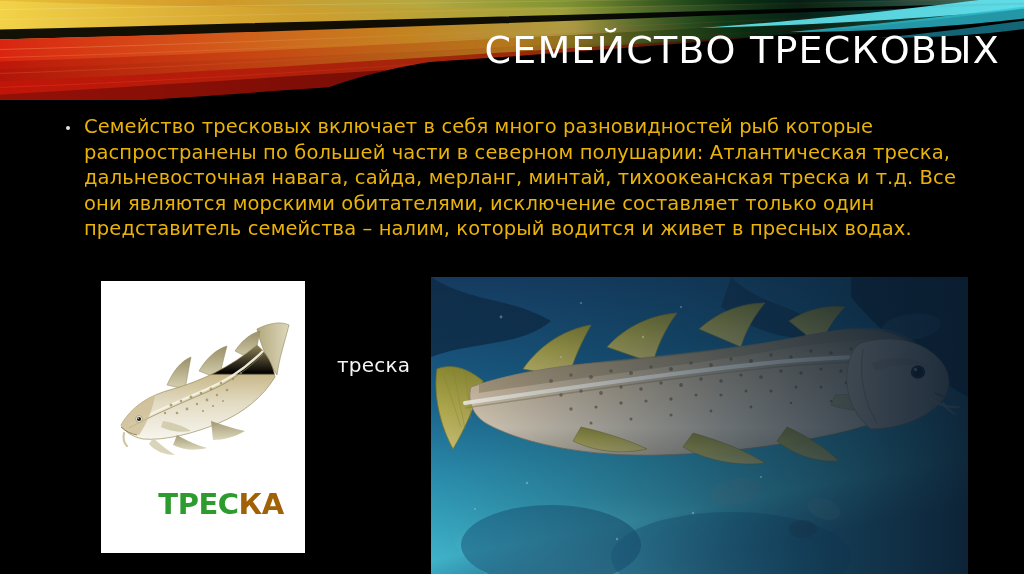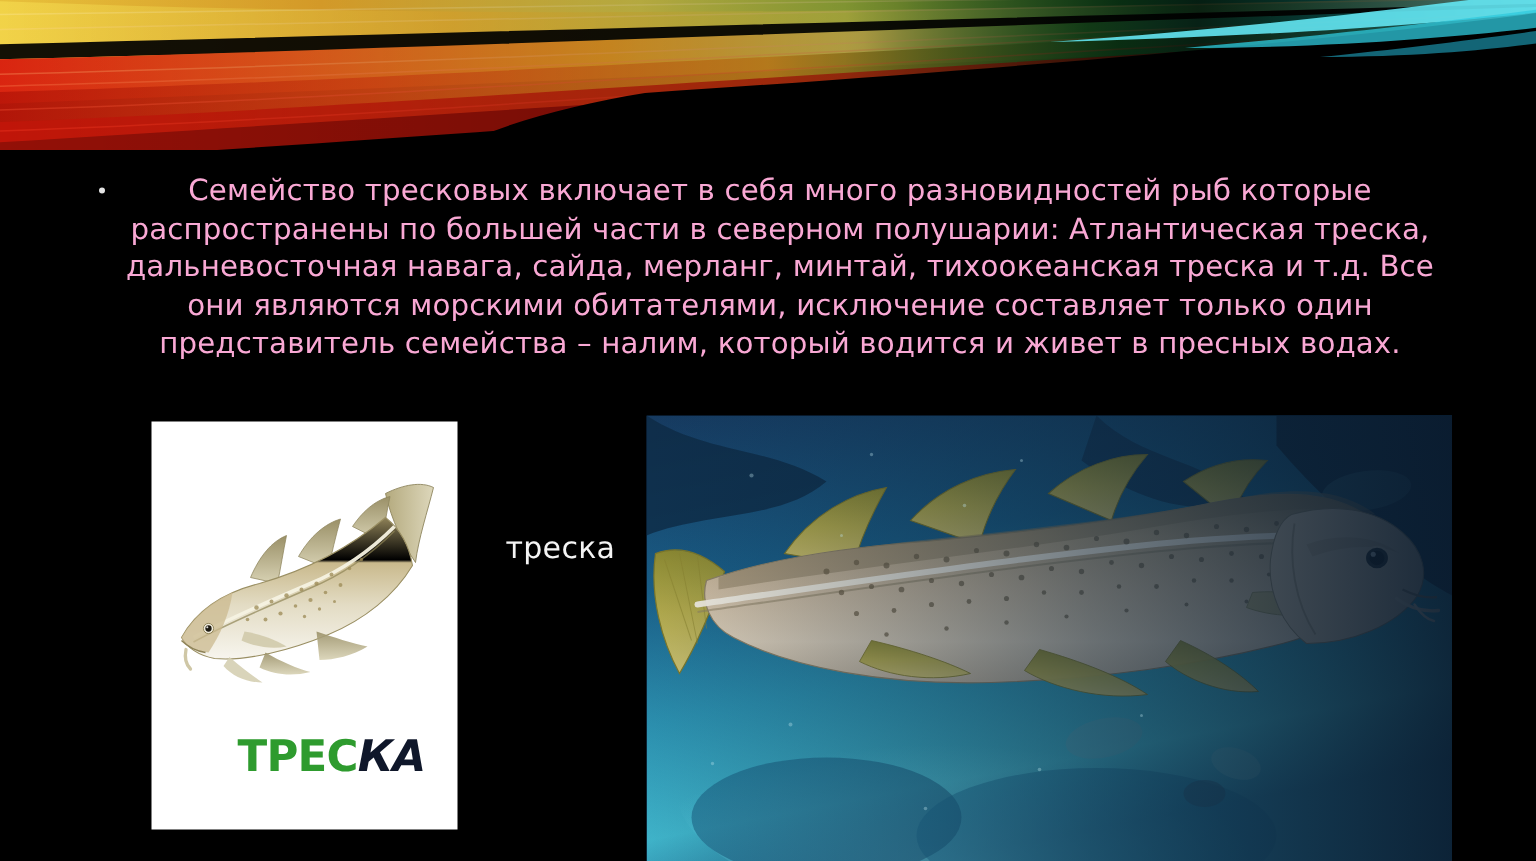--- a/index.html
+++ b/index.html
@@ -70,27 +70,27 @@
   .bullet-dot::before {
     content: "";
     display: inline-block;
     width: 4px;
     height: 4px;
     border-radius: 50%;
     background: #e4e4e4;
   }
   .bullet-text {
     flex: 1 1 auto;
-    color: #f9a8d4;
+    color: #eab308;
     font-family: "DejaVu Sans", sans-serif;
     font-size: 19.5px;
     font-weight: 400;
     line-height: 25.6px;
     letter-spacing: 0.1px;
-    text-align: center;
+    text-align: left;
   }
 
   
   .caption {
     position: absolute;
     left: 337px;
     top: 352px;
     color: #f4f4f4;
     font-family: "DejaVu Sans", sans-serif;
     font-size: 20px;
@@ -120,21 +120,21 @@
     left: 0;
     top: 206px;
     width: 204px;
     text-align: center;
     font-family: "DejaVu Sans", sans-serif;
     font-size: 29px;
     font-weight: 700;
     letter-spacing: -0.5px;
   }
   .card-label .seg-green { color: #2e9b2e; margin-left: 36px; }
-  .card-label .seg-dark  { color: #0f172a; font-style: italic; }
+  .card-label .seg-dark  { color: #a16207; }
 
   
   .photo {
     position: absolute;
     left: 431px;
     top: 277px;
     width: 537px;
     height: 297px;
     overflow: hidden;
     background: #0d2a4a;
@@ -217,20 +217,21 @@
         <path d="M 300,100 L 1044,100 L 1044,6 C 900,26 700,44 430,62 C 380,70 330,84 300,100 Z" fill="#000000"></path>
         <rect x="0" y="0" width="1024" height="100" fill="url(#gFade)"></rect>
 
         <path d="M 1044,-8 C 930,6 840,18 700,28 C 860,24 980,14 1044,6 Z" fill="#63e6f2" opacity="0.9"></path>
         <path d="M 1044,4 C 950,16 880,24 790,32 C 900,32 1000,22 1044,16 Z" fill="#2fc9de" opacity="0.75"></path>
         <path d="M 1044,18 C 985,26 940,32 880,38 C 960,38 1020,30 1044,26 Z" fill="#1fa9c4" opacity="0.6"></path>
       </g>
     </svg>
   </div>
 
+  <div class="title">СЕМЕЙСТВО ТРЕСКОВЫХ</div>
 
   <div class="body-block">
     <div class="bullet-row">
       <div class="bullet-dot"></div>
       <div class="bullet-text">Семейство тресковых включает в себя много разновидностей рыб которые распространены по большей части в северном полушарии: Атлантическая треска, дальневосточная навага, сайда, мерланг, минтай, тихоокеанская треска и т.д. Все они являются морскими обитателями, исключение составляет только один представитель семейства – налим, который водится и живет в пресных водах.</div>
     </div>
   </div>
 
   <div class="caption">треска</div>
 

